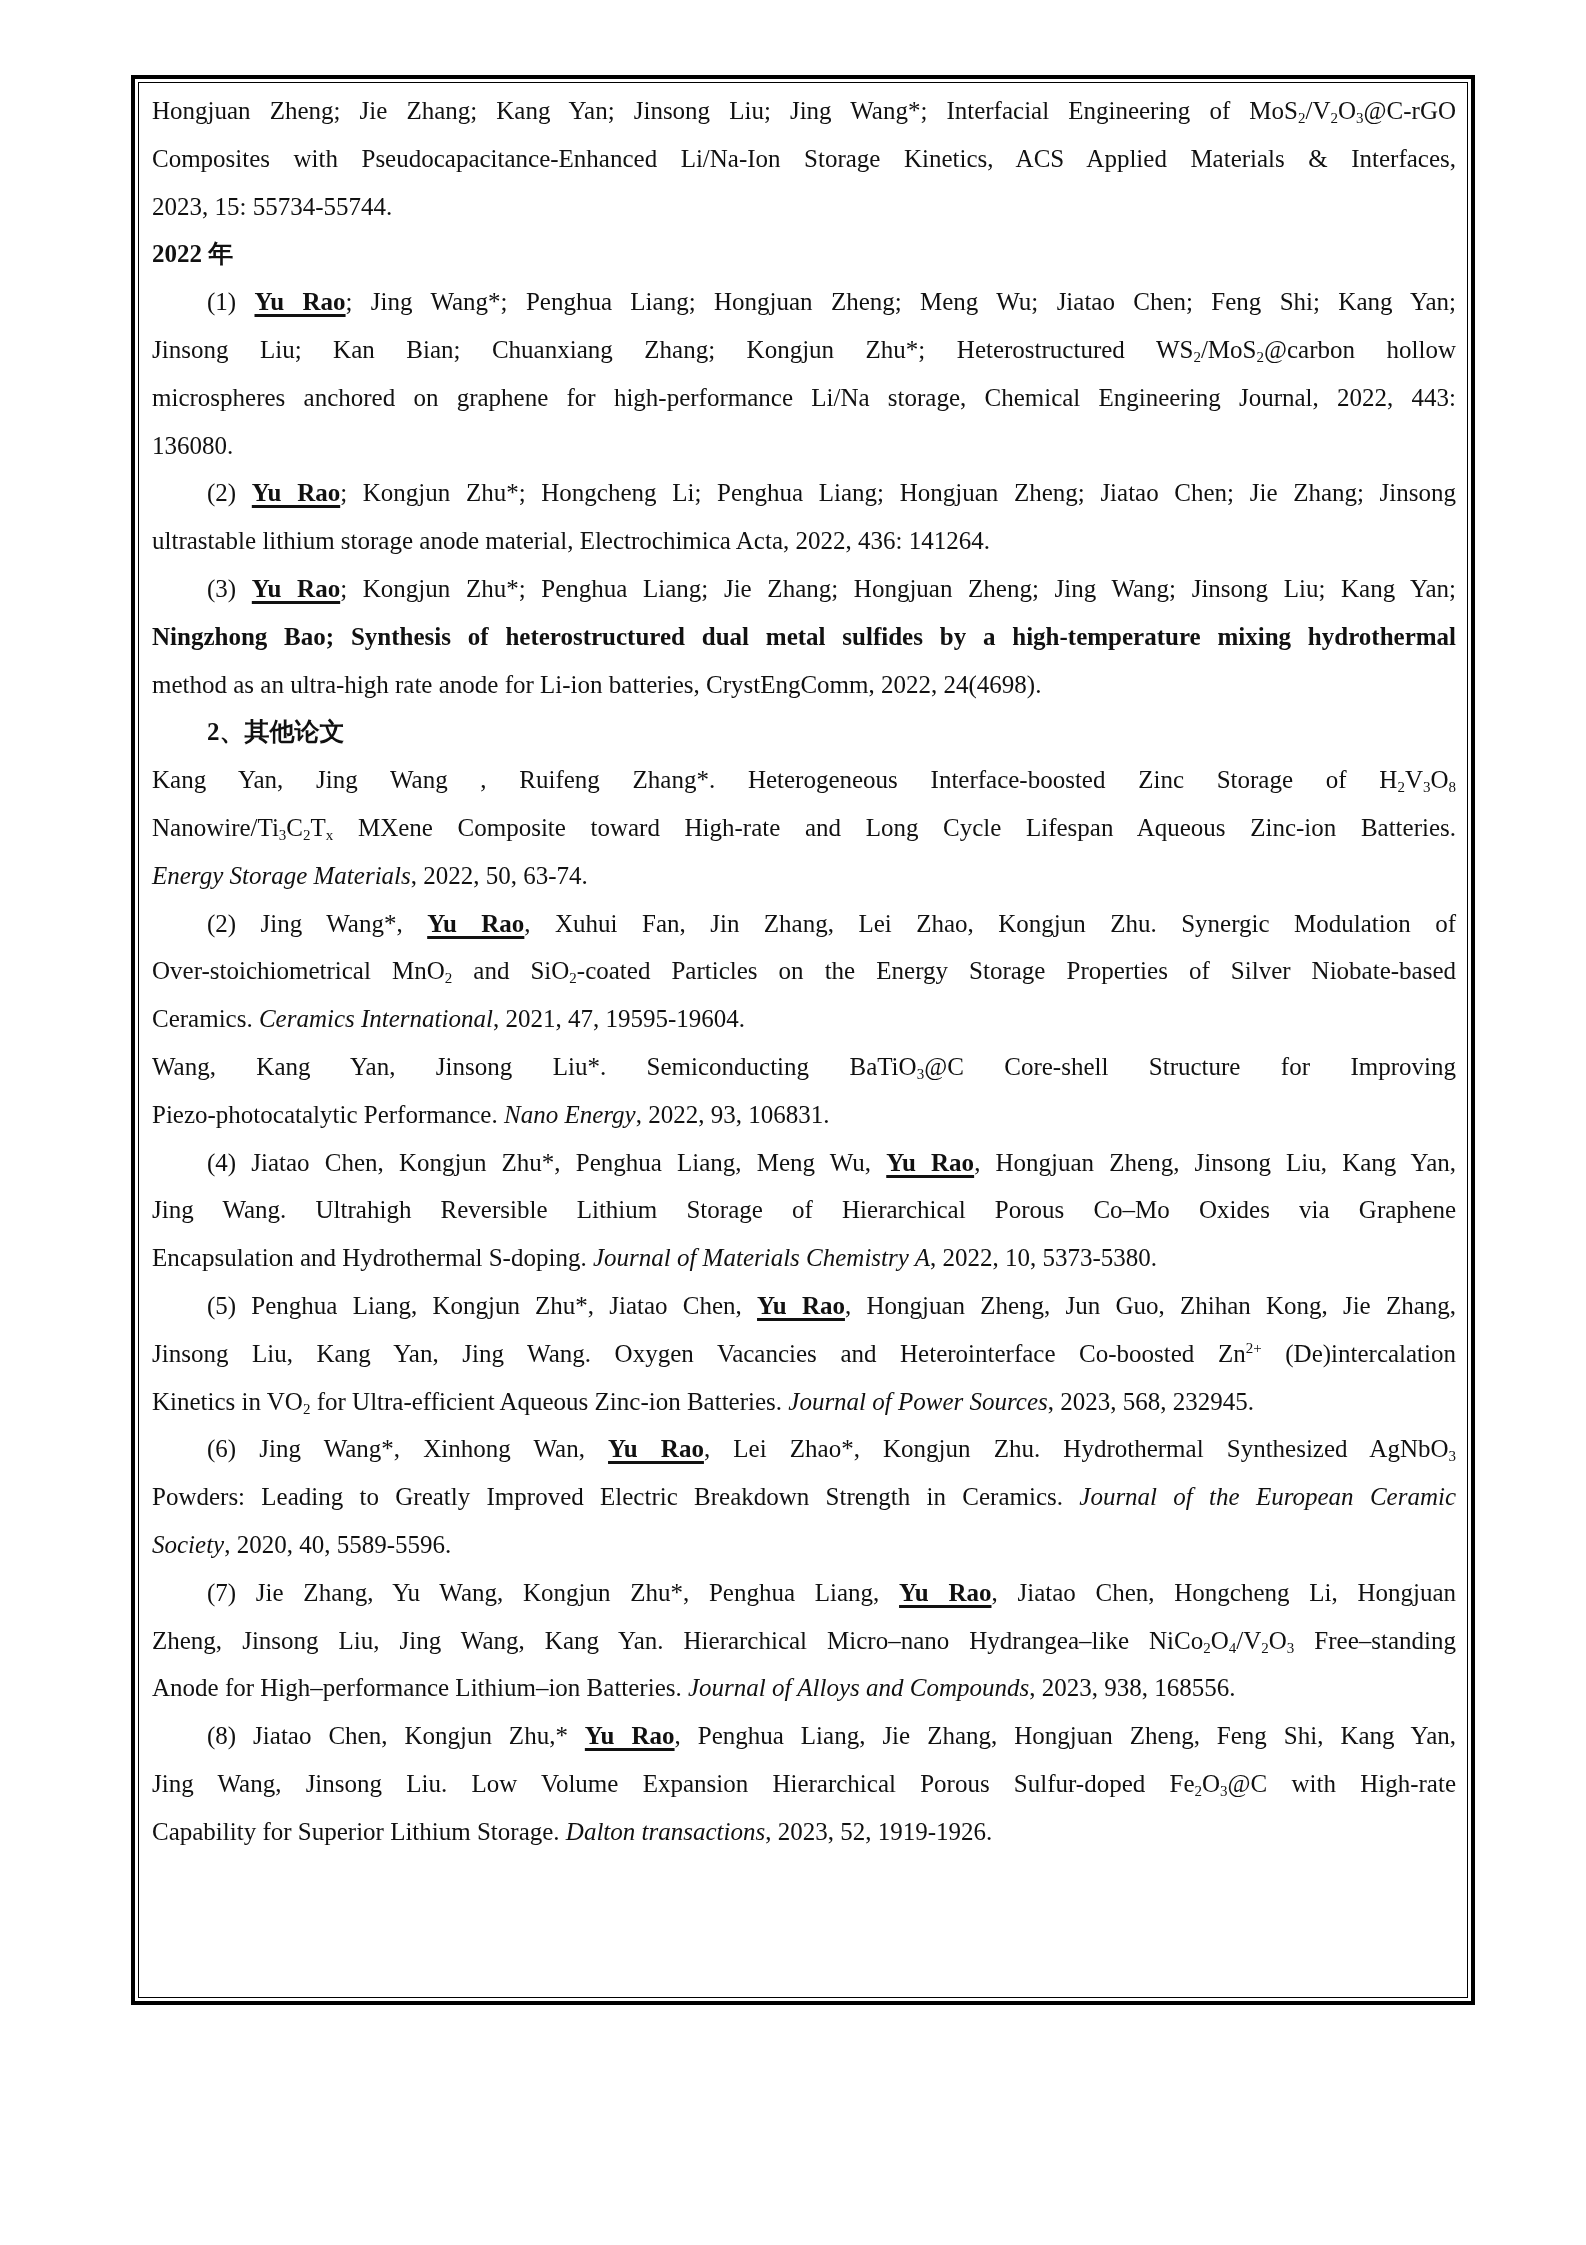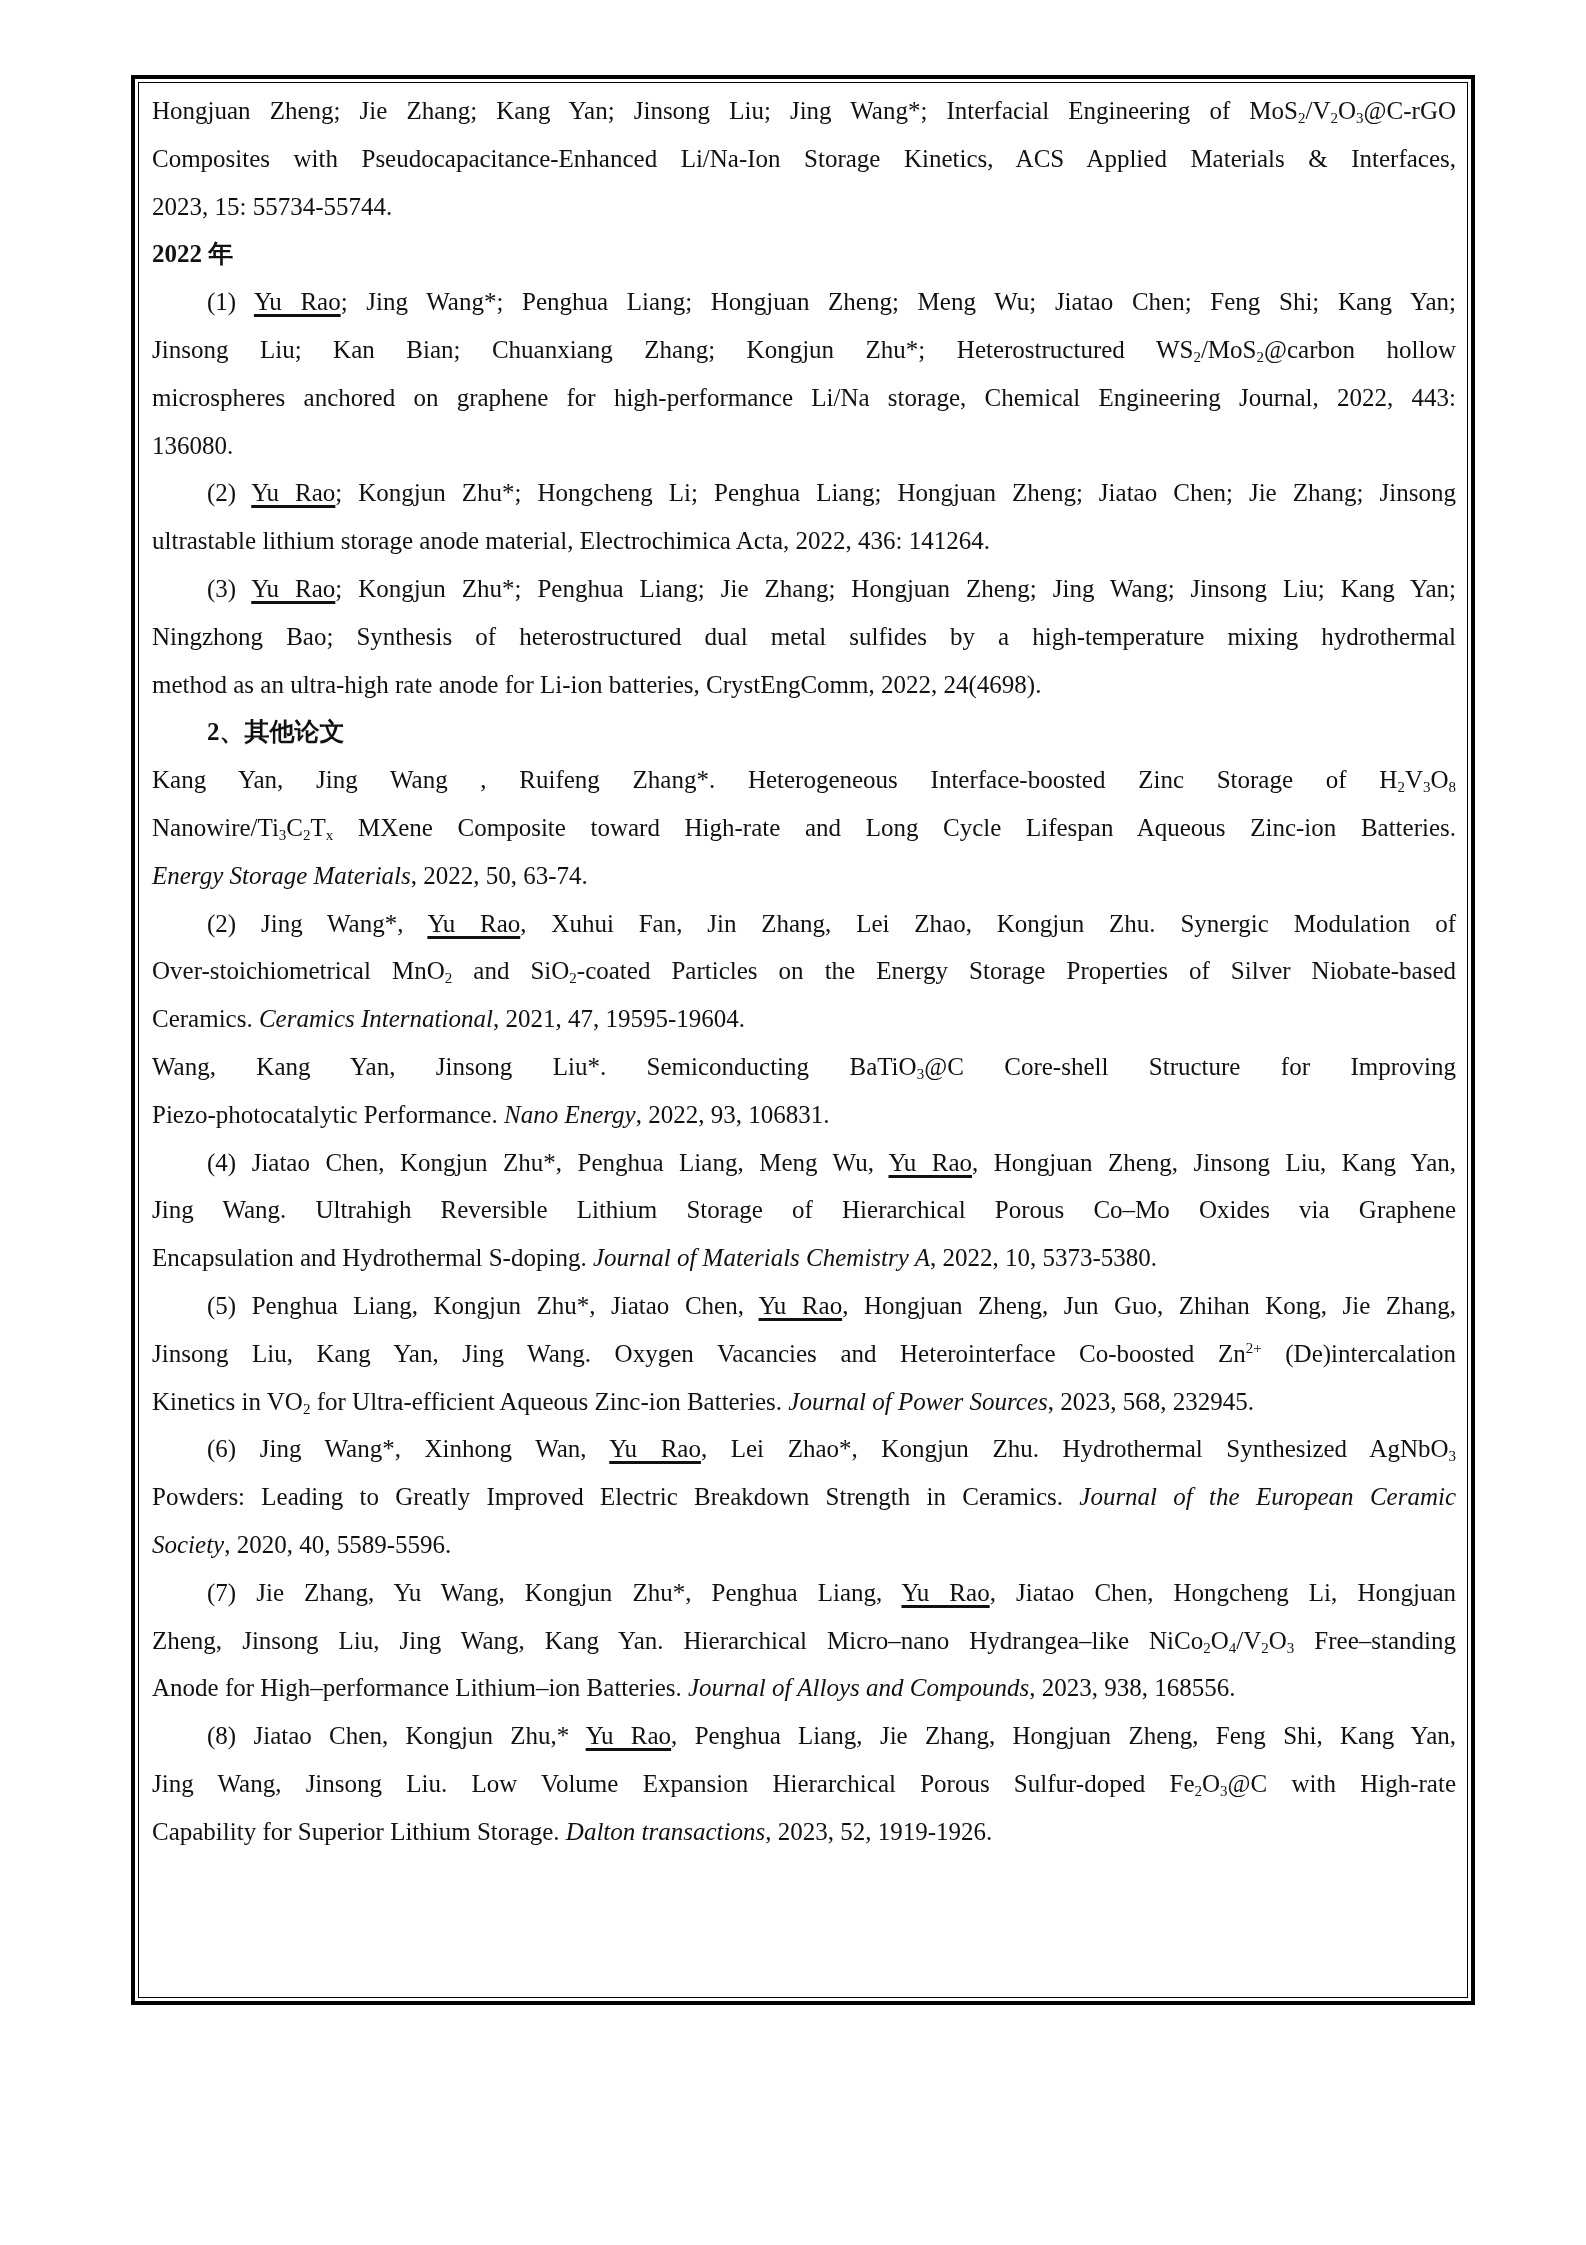--- a/index.html
+++ b/index.html
@@ -9,21 +9,21 @@
            border: 4px solid #000; box-sizing: border-box; }
   .frame-inner { position: absolute; left: 3px; top: 3px; right: 3px; bottom: 3px;
                  border: 1.5px solid #000; }
   .content { position: absolute; left: 152px; top: 87px; width: 1304px; }
   .line { display: block; height: 47.8px; line-height: 47.8px; font-size: 25px;
           text-align: justify; text-align-last: justify; white-space: nowrap; overflow: visible; }
   .line.last { text-align-last: left; }
   .line.indent { padding-left: 55px; }
   .heading { font-weight: bold; text-align-last: left; }
   .heading.indent { padding-left: 55px; }
-  .me { font-weight: normal; text-decoration: underline; text-decoration-thickness: 3px; text-underline-offset: 4px; }
+  .me { font-weight: bold; text-decoration: underline; text-decoration-thickness: 3px; text-underline-offset: 4px; }
   .it { font-style: italic; }
   sub, sup { font-size: 15px; line-height: 0; }
   sub { vertical-align: -4px; }
   sup { vertical-align: 9px; }
 </style>
 </head>
 <body>
 
 <div class="frame">
   <div class="frame-inner"></div>
@@ -44,21 +44,21 @@
         <div class="line" style="white-space: normal;"><span>Jinsong Liu; Kan Bian; Chuanxiang Zhang; Kongjun Zhu*; Heterostructured WS</span><sub>2</sub><span>/MoS</span><sub>2</sub><span>@carbon hollow</span></div>
         <div class="line" style="white-space: normal;"><span>microspheres anchored on graphene for high-performance Li/Na storage, Chemical Engineering Journal, 2022, 443:</span></div>
         <div class="line last"><span>136080.</span></div>
       </div>
       <div>
         <div class="line indent" style="white-space: normal;"><span>(2) </span><span class="me">Yu Rao</span><span>; Kongjun Zhu*; Hongcheng Li; Penghua Liang; Hongjuan Zheng; Jiatao Chen; Jie Zhang; Jinsong</span></div>
         <div class="line last"><span>ultrastable lithium storage anode material, Electrochimica Acta, 2022, 436: 141264.</span></div>
       </div>
       <div>
         <div class="line indent" style="white-space: normal;"><span>(3) </span><span class="me">Yu Rao</span><span>; Kongjun Zhu*; Penghua Liang; Jie Zhang; Hongjuan Zheng; Jing Wang; Jinsong Liu; Kang Yan;</span></div>
-        <div class="line" style="white-space: normal;"><span>Ningzhong Bao; Synthesis of heterostructured dual metal sulfides by a high-temperature mixing hydrothermal</span></div>
+        <div class="line" style="white-space: normal; font-weight: bold;"><span>Ningzhong Bao; Synthesis of heterostructured dual metal sulfides by a high-temperature mixing hydrothermal</span></div>
         <div class="line last"><span>method as an ultra-high rate anode for Li-ion batteries, CrystEngComm, 2022, 24(4698).</span></div>
       </div>
     </div>
   <div class="line heading indent">2、其他论文</div>
   <div id="sec2">
       <div>
         <div class="line" style="white-space: normal;"><span>Kang Yan, Jing Wang , Ruifeng Zhang*. Heterogeneous Interface-boosted Zinc Storage of H</span><sub>2</sub><span>V</span><sub>3</sub><span>O</span><sub>8</sub></div>
         <div class="line" style="white-space: normal;"><span>Nanowire/Ti</span><sub>3</sub><span>C</span><sub>2</sub><span>T</span><sub>x</sub><span> MXene Composite toward High-rate and Long Cycle Lifespan Aqueous Zinc-ion Batteries.</span></div>
         <div class="line last"><span class="it">Energy Storage Materials</span><span>, 2022, 50, 63-74.</span></div>
       </div>

